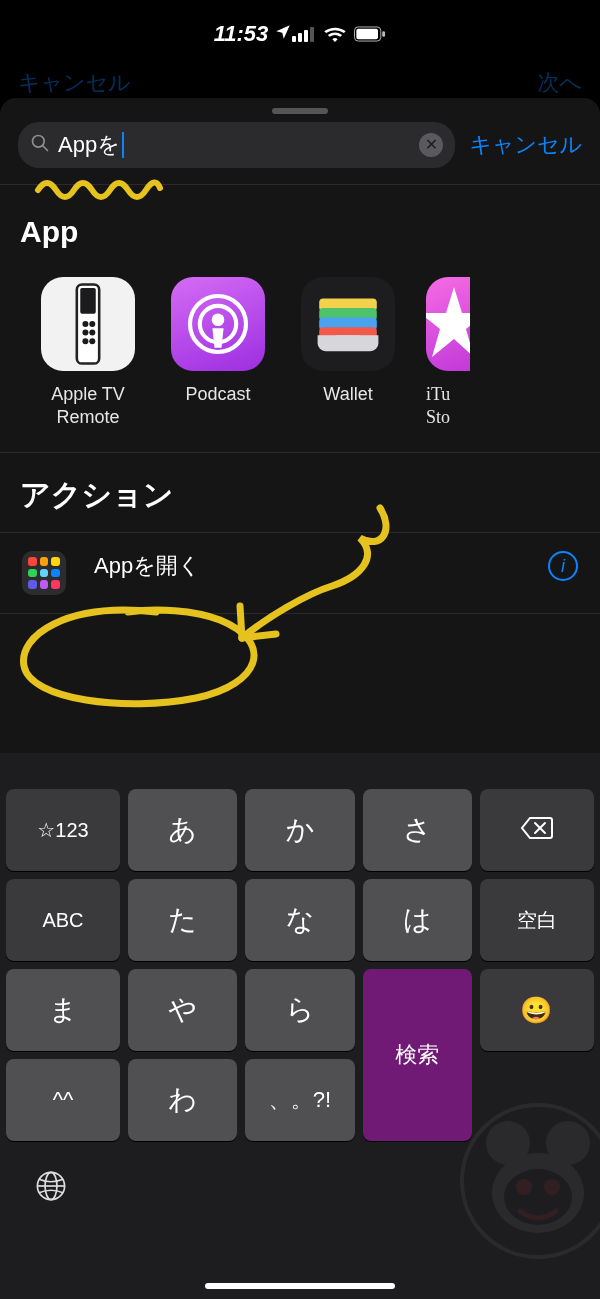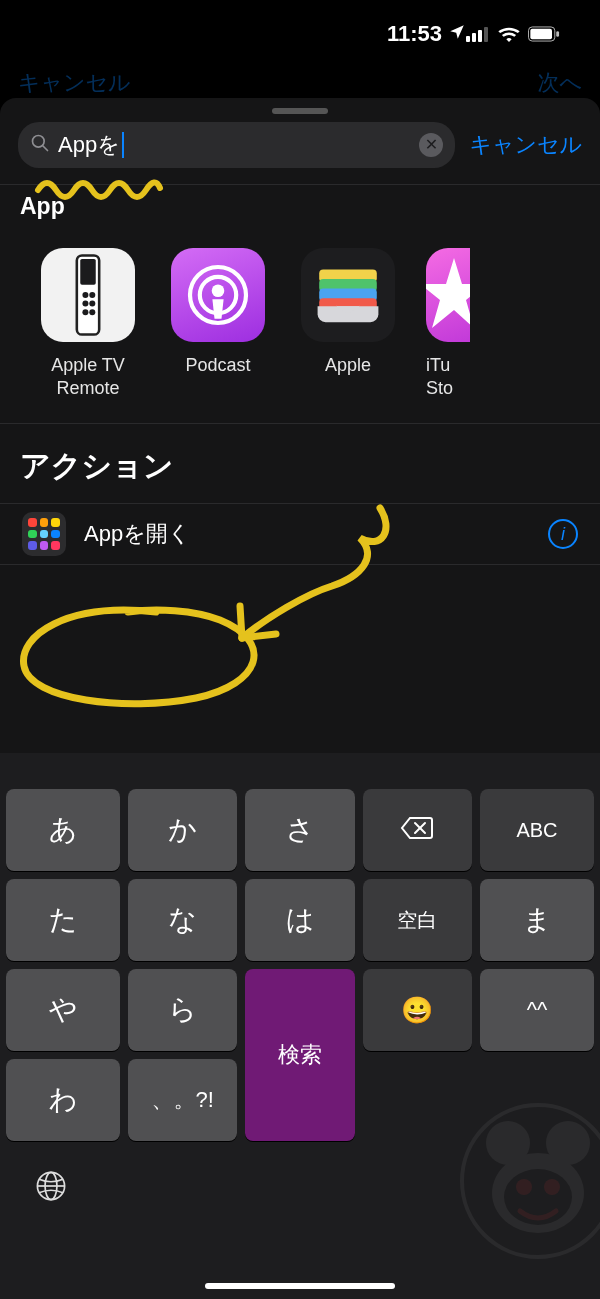--- a/index.html
+++ b/index.html
@@ -10,24 +10,25 @@
     color: #fff;
     overflow: hidden;
     position: relative;
   }
 
   
   .status-bar {
     height: 60px;
     display: flex;
     align-items: center;
-    justify-content: flex-end;
+    justify-content: center;
     padding: 8px 40px 0;
     font-size: 22px;
     font-weight: 600;
+    font-style: italic;
   }
   .status-left { display: flex; align-items: center; gap: 6px; }
   .status-right { display: flex; align-items: center; gap: 8px; }
   .status-right svg { display: block; }
 
   
   .under-sheet {
     position: absolute;
     top: 68px;
     left: 0; right: 0;
@@ -99,23 +100,23 @@
     font-size: 16px;
     line-height: 1;
   }
   .cancel-link {
     color: #0a84ff;
     font-size: 22px;
   }
 
   
   .section-title {
-    font-size: 23px;
+    font-size: 30px;
     font-weight: 700;
-    padding: 8px 20px 14px;
+    padding: 30px 20px 14px;
     border-top: 1px solid #2a2a2c;
   }
 
   
   .app-strip {
     display: flex;
     gap: 26px;
     padding: 14px 20px 24px 36px;
     overflow: hidden;
     border-bottom: 1px solid #2a2a2c;
@@ -153,25 +154,25 @@
 
   
   .actions-title {
     font-size: 30px;
     font-weight: 700;
     padding: 22px 20px 16px;
     border-top: none;
   }
   .action-row {
     display: flex;
-    align-items: center;
-    padding: 8px 22px;
+    align-items: flex-start;
+    padding: 18px 22px;
     border-top: 1px solid #2a2a2c;
     border-bottom: 1px solid #2a2a2c;
-    gap: 18px;
+    gap: 28px;
   }
   .action-icon {
     width: 44px; height: 44px;
     background: #2c2c2e;
     border-radius: 10px;
     display: grid;
     grid-template-columns: repeat(3, 1fr);
     grid-template-rows: repeat(3, 1fr);
     gap: 3px;
     padding: 6px;
@@ -349,30 +350,30 @@
       <div class="app-icon ic-wallet">
         <svg width="80" height="80" viewBox="0 0 100 100">
           <rect x="14" y="18" width="72" height="16" rx="5" fill="#f1d24a"></rect>
           <rect x="14" y="30" width="72" height="16" rx="5" fill="#4fc36b"></rect>
           <rect x="14" y="42" width="72" height="16" rx="5" fill="#4aa3f0"></rect>
           <rect x="14" y="54" width="72" height="16" rx="5" fill="#f15a4a"></rect>
           <path d="M12 64 h76 v10 a10 10 0 01-10 10 h-56 a10 10 0 01-10-10z" fill="#d7d7db"></path>
           <path d="M36 64 q14 16 28 0" fill="#d7d7db" stroke="#d7d7db"></path>
         </svg>
       </div>
-      <div class="app-label">Apple</div>
+      <div class="app-label">Wallet</div>
     </div>
 
     <div class="app-item cut">
       <div class="app-icon ic-itunes">
         <svg width="44" height="94" viewBox="0 0 44 94">
           <polygon points="28,10 36,36 60,36 40,52 48,80 28,62 6,80 14,52 -6,36 20,36" fill="#fff"></polygon>
         </svg>
       </div>
-      <div class="app-label" style="white-space:pre; text-align:left;">iTu
+      <div class="app-label" style="white-space:pre; text-align:left;font-family:Liberation Serif, serif;">iTu
 Sto</div>
     </div>
   </div>
 
   <div class="actions-title">アクション</div>
 
   <div class="action-row">
     <div class="action-icon">
       <span style="background:#ff453a"></span>
         <span style="background:#ff9f0a"></span>
@@ -387,20 +388,21 @@
     <div class="action-label">Appを開く</div>
     <div class="info-btn">
       <span>i</span>
     </div>
   </div>
 </div>
 
 <div class="keyboard">
   <div class="kb-spacer"></div>
   <div class="kb-grid">
+    <div class="key dark">☆123</div>
     <div class="key">あ</div>
     <div class="key">か</div>
     <div class="key">さ</div>
     <div class="key dark">
       <span>
         <svg width="34" height="24" viewBox="0 0 34 24">
           <path d="M10 2 h20 a2 2 0 012 2 v16 a2 2 0 01-2 2 H10 L2 12 z" fill="none" stroke="#fff" stroke-width="2"></path>
           <line x1="15" y1="7" x2="25" y2="17" stroke="#fff" stroke-width="2" stroke-linecap="round"></line>
           <line x1="25" y1="7" x2="15" y2="17" stroke="#fff" stroke-width="2" stroke-linecap="round"></line>
         </svg>

